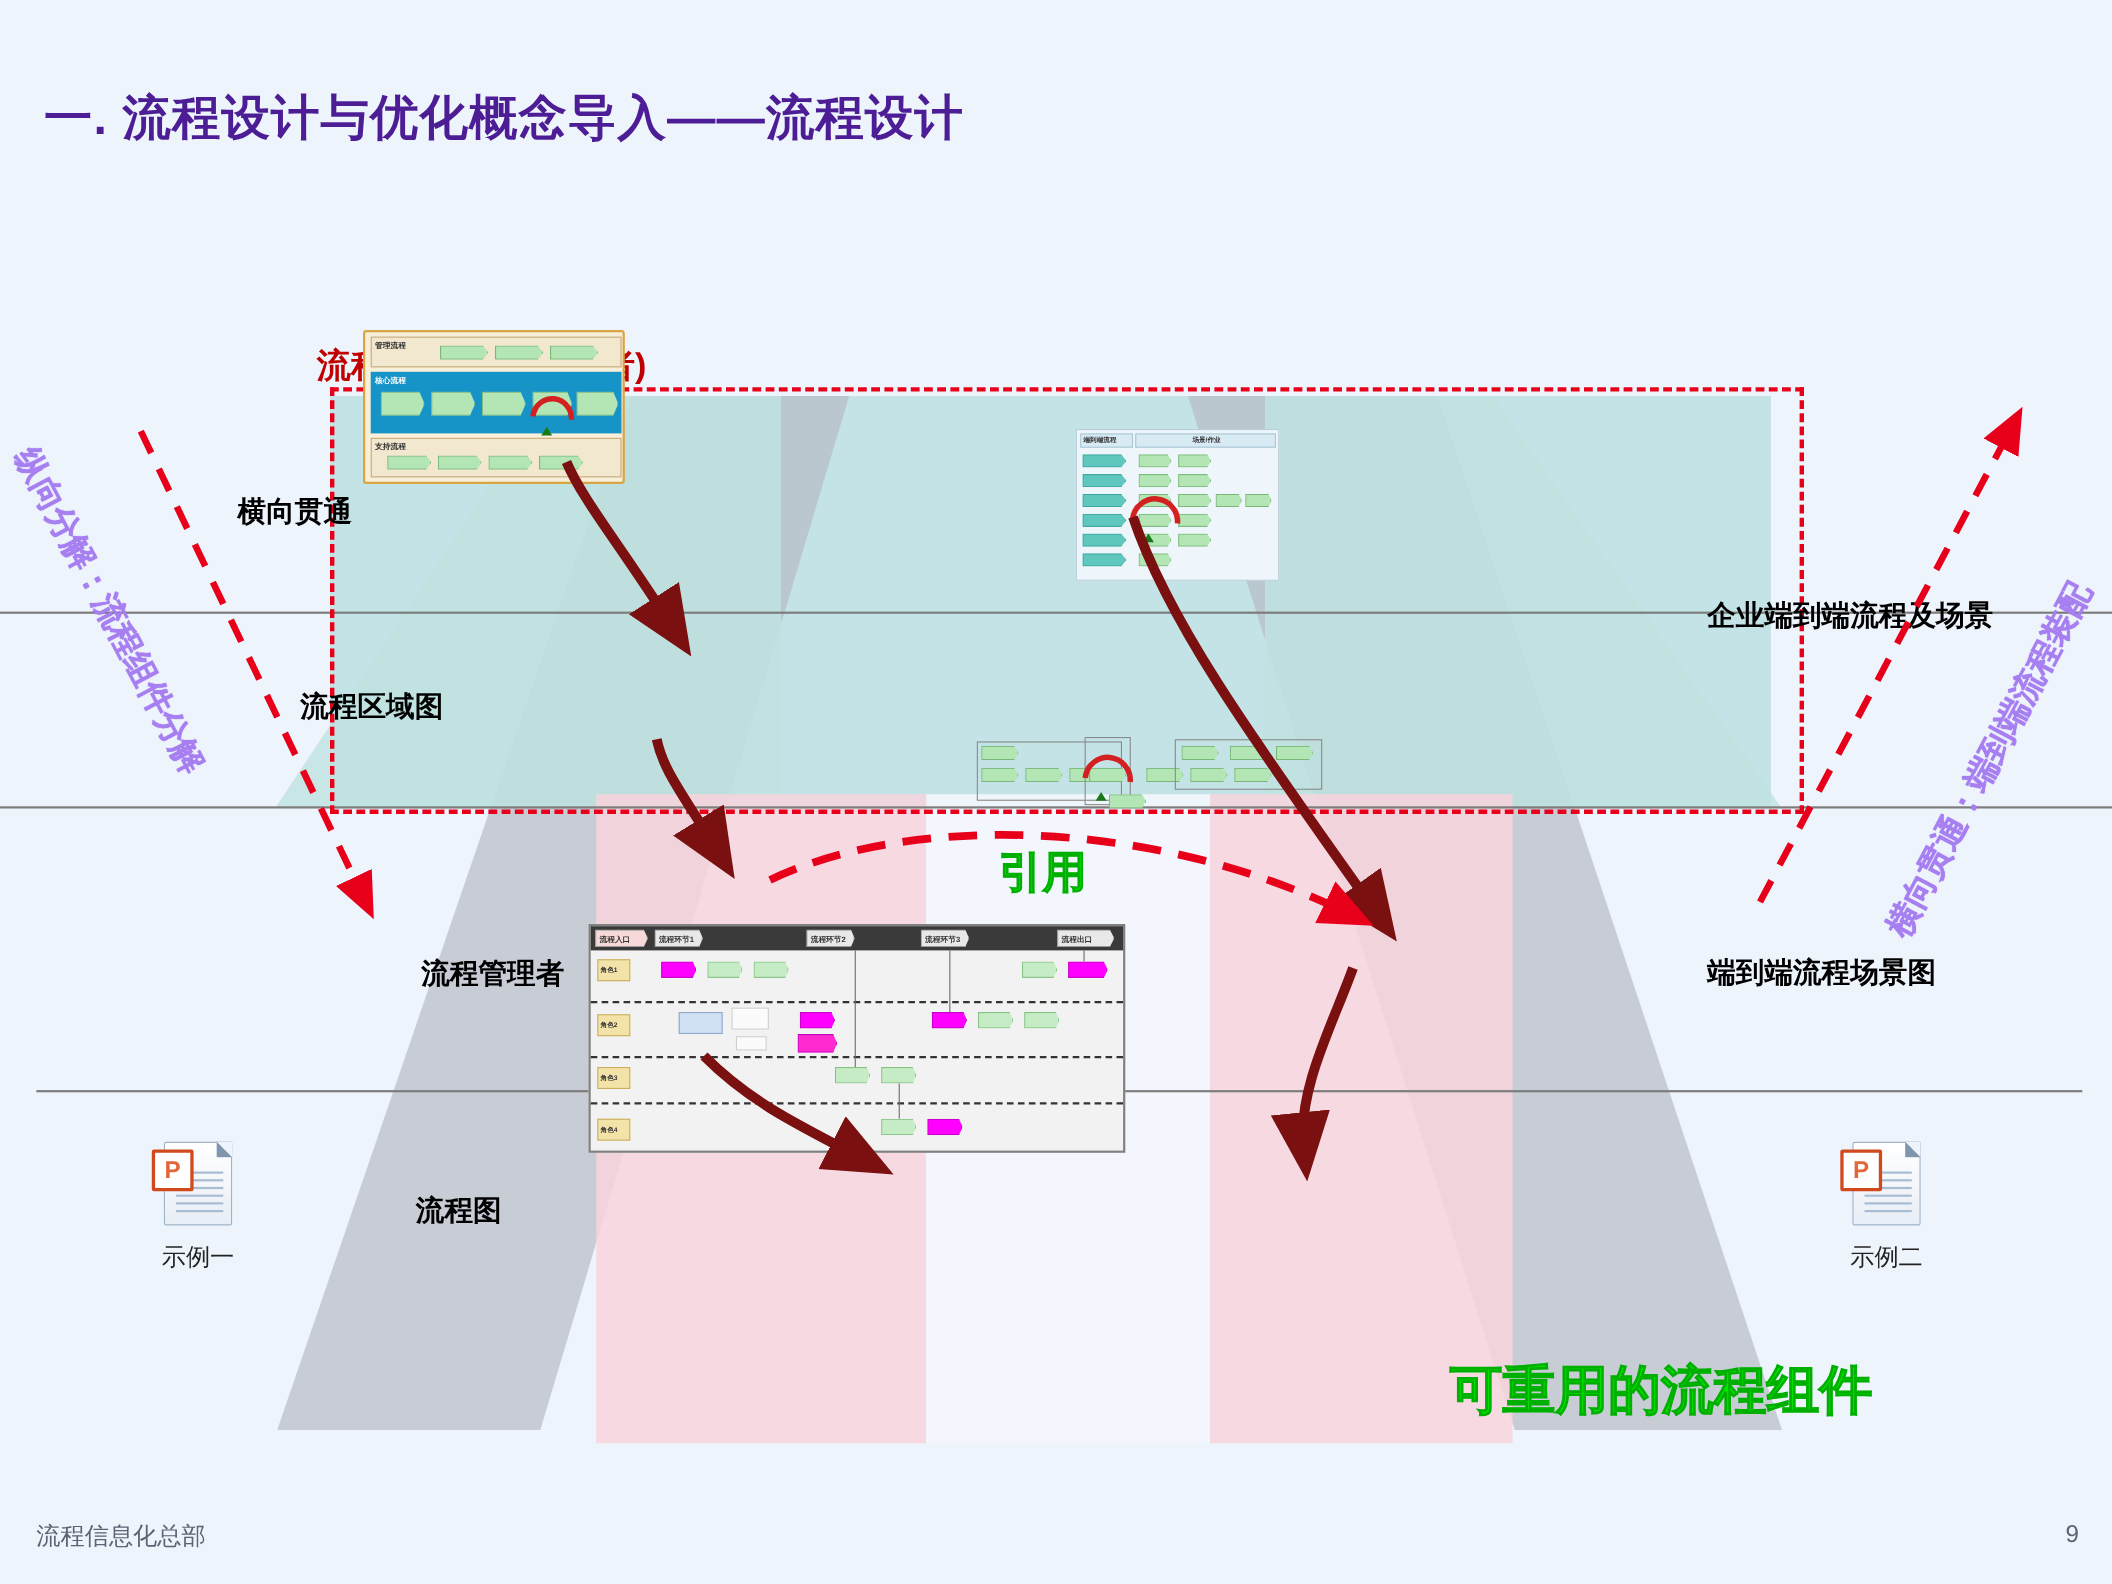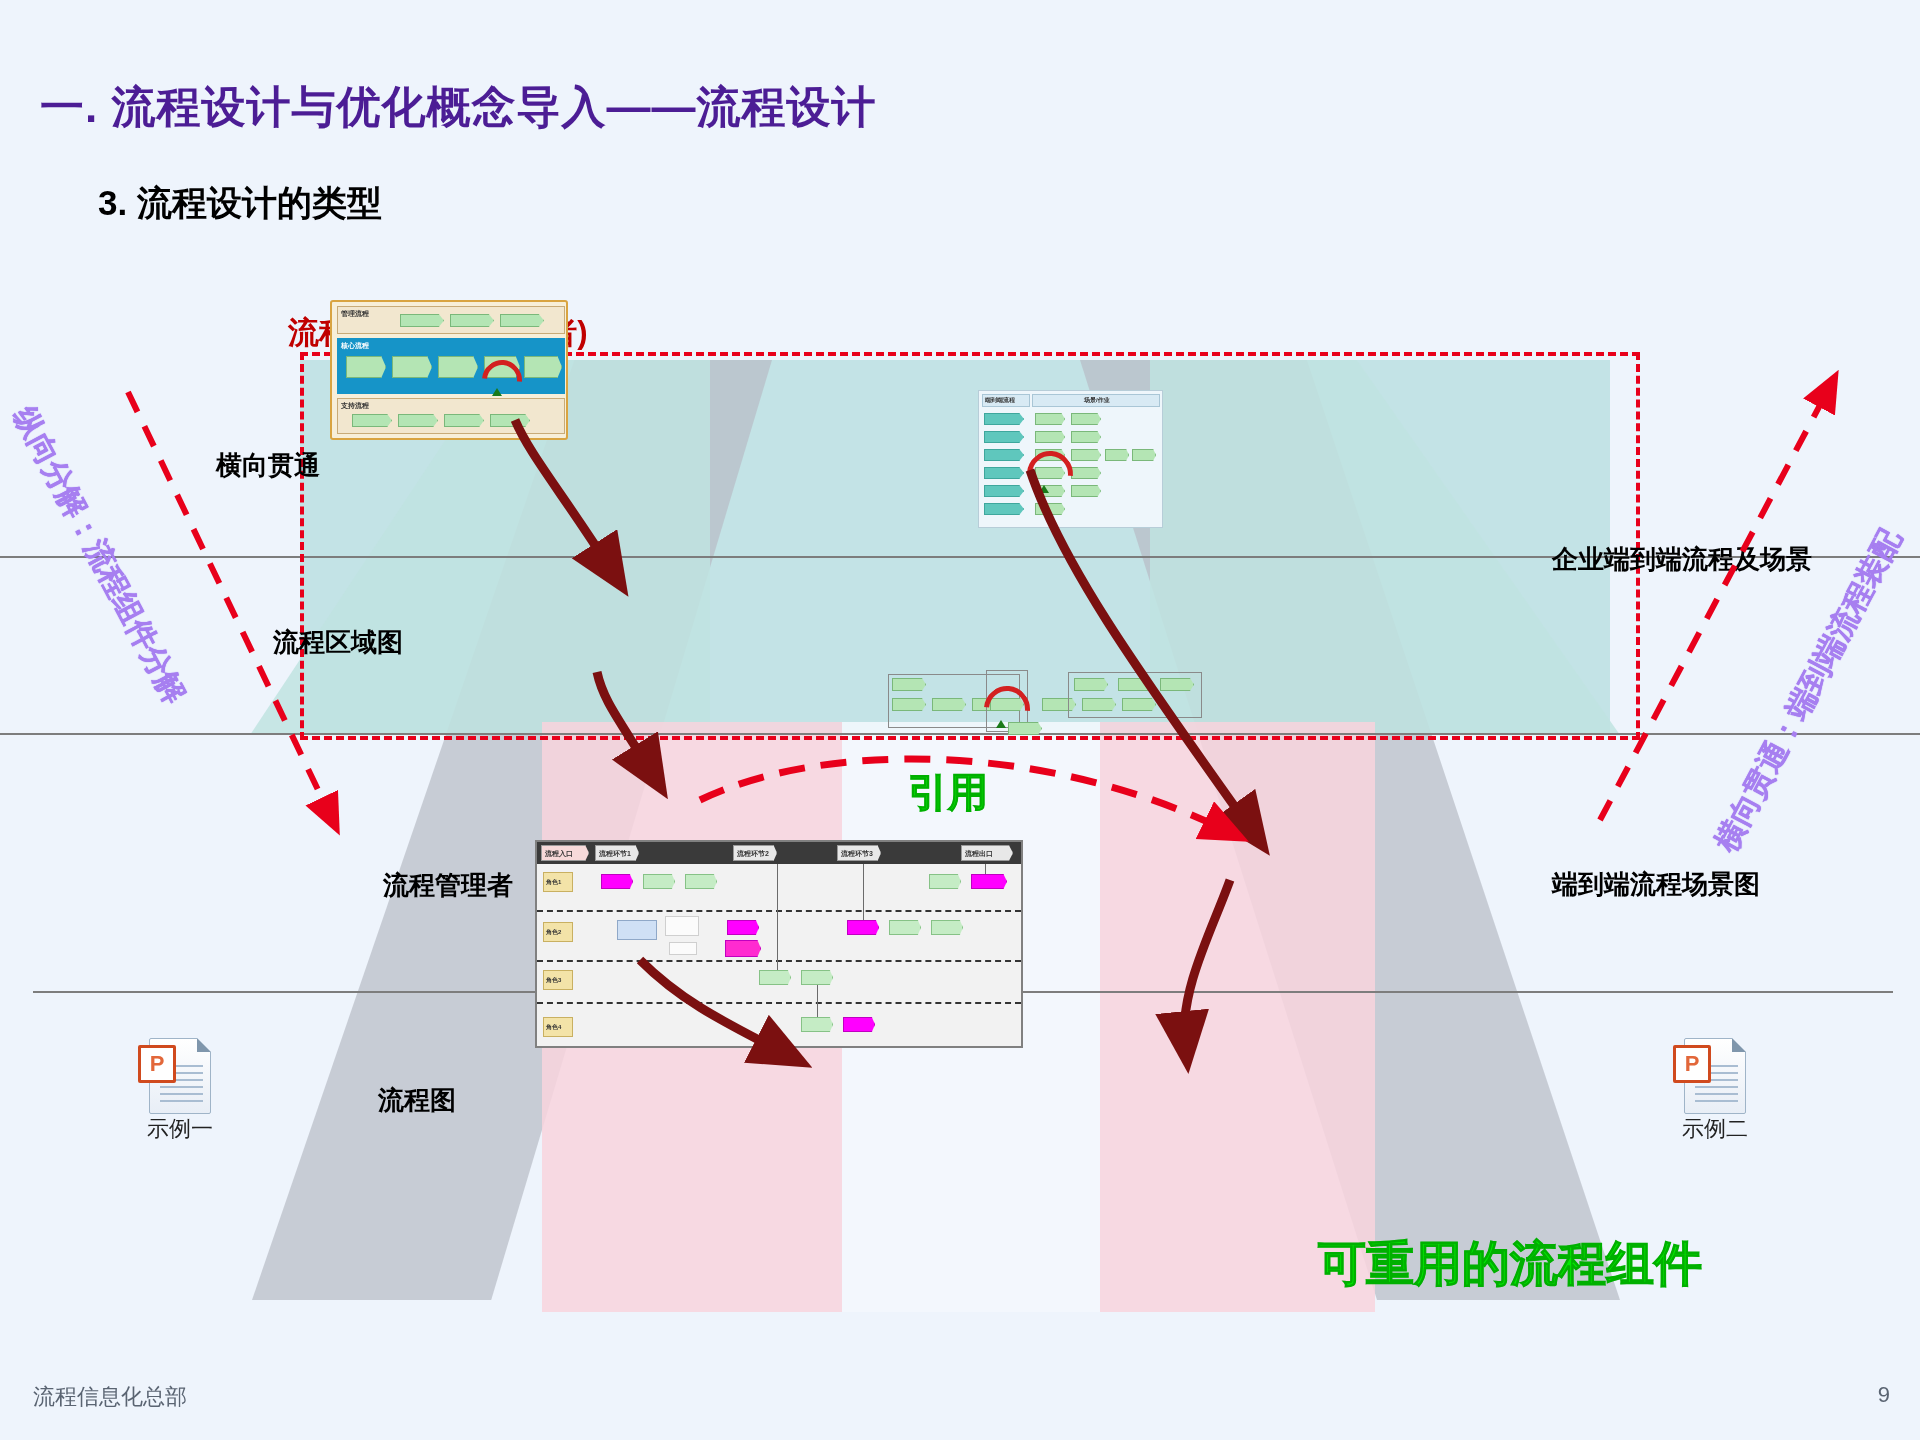--- a/index.html
+++ b/index.html
@@ -129,21 +129,21 @@
   .uptick{position:absolute;width:0;height:0;
     border-left:5px solid transparent;border-right:5px solid transparent;
     border-bottom:8px solid #1a7a1a;}
   .lvl{position:absolute;font-size:9px;color:#333;font-weight:bold;}
 
   
   svg.overlay{position:absolute;left:0;top:0;width:1920px;height:1440px;pointer-events:none;}
 
   
   .example{position:absolute;text-align:center;width:150px;}
-  .example .cap{font-size:22px;color:#222;margin-top:0;}
+  .example .cap{font-size:22px;color:#222;margin-top:14px;}
   .doc-icon{position:relative;width:60px;height:74px;margin:0 auto;
     background:linear-gradient(#ffffff,#e8eef6);
     border:1px solid #9fb4c8;border-radius:2px;}
   .doc-icon:before{content:"";position:absolute;right:-1px;top:-1px;
     border-width:0 14px 14px 0;border-style:solid;border-color:#7f96ac #eef4fc;}
   .doc-lines{position:absolute;left:10px;top:26px;right:7px;}
   .doc-lines i{display:block;height:2px;background:#a9bdd2;margin-bottom:5px;}
   .ppt-badge{position:absolute;left:-12px;top:6px;width:32px;height:32px;
     background:#fff;border:3px solid #d04a1e;border-radius:2px;
     display:flex;align-items:center;justify-content:center;
@@ -167,21 +167,20 @@
   <div class="band-white-mid"></div>
   <div class="band-pink-right"></div>
 
   <div class="hrule" style="left:0;top:556px;width:1920px;"></div>
   <div class="hrule" style="left:0;top:733px;width:1920px;"></div>
   <div class="hrule" style="left:33px;top:991px;width:1860px;"></div>
 
   <div class="red-frame red-frame-left"></div>
 
   <div class="title">一. 流程设计与优化概念导入——流程设计</div>
-  <div class="subtitle">3. 流程设计的类型</div>
 
   <div class="red-label" style="left:288px;top:312px;">流程架构(流程管理者)</div>
 
   <div class="purple-label" style="left:40px;top:400px;transform:rotate(62deg);transform-origin:left top;">纵向分解：流程组件分解</div>
   <div class="purple-label" style="left:1706px;top:840px;transform:rotate(-62deg);transform-origin:left top;">横向贯通：端到端流程装配</div>
 
   <div class="green-label green-ref" style="left:908px;top:765px;">引用</div>
   <div class="green-label green-reuse" style="left:1318px;top:1232px;">可重用的流程组件</div>
 
   <div class="row-label" style="left:216px;top:448px;">横向贯通</div>

